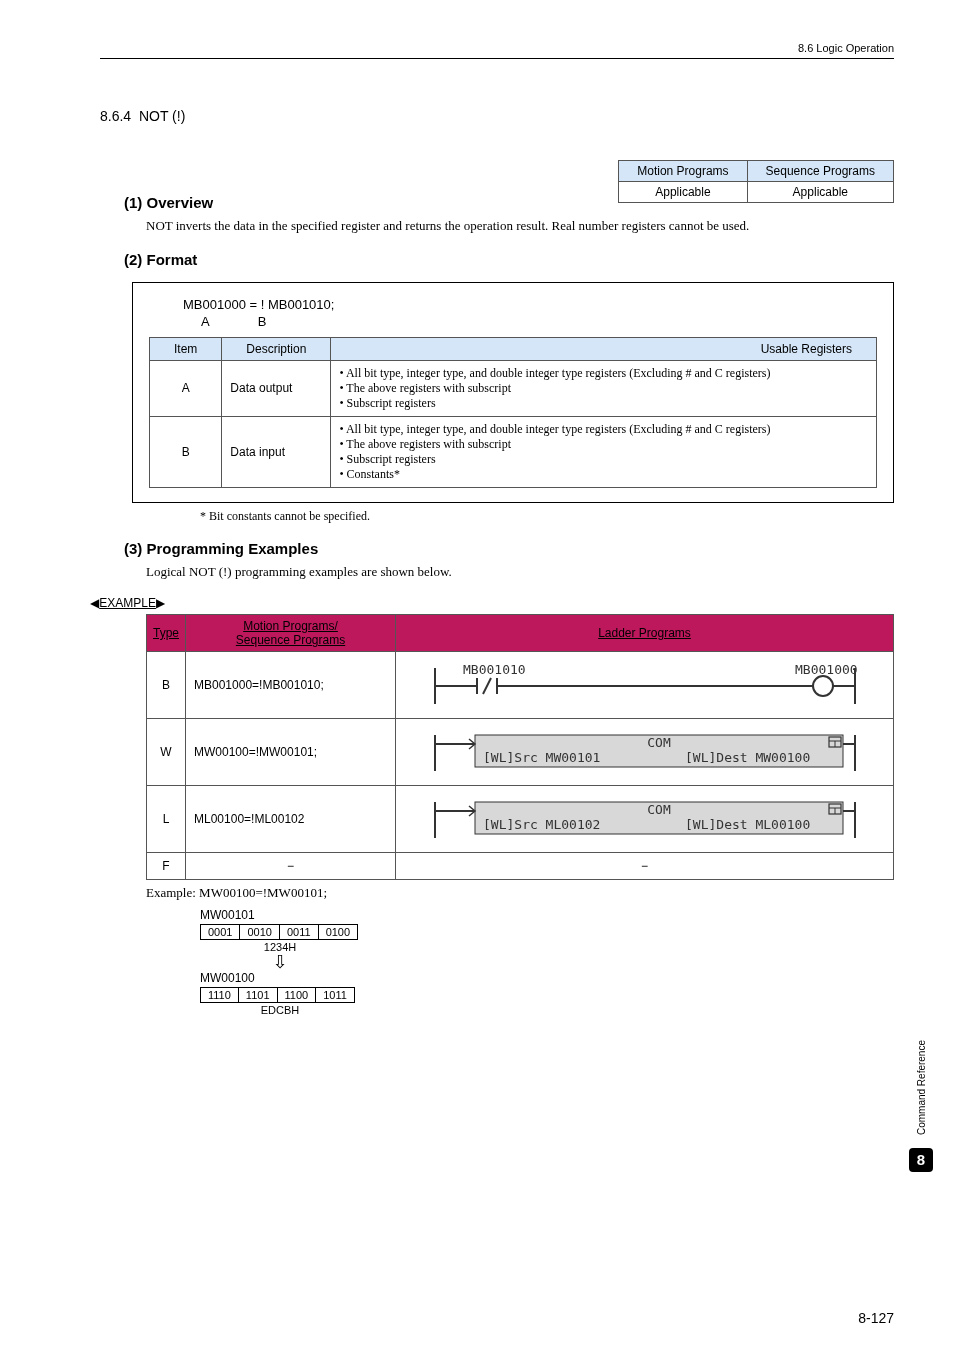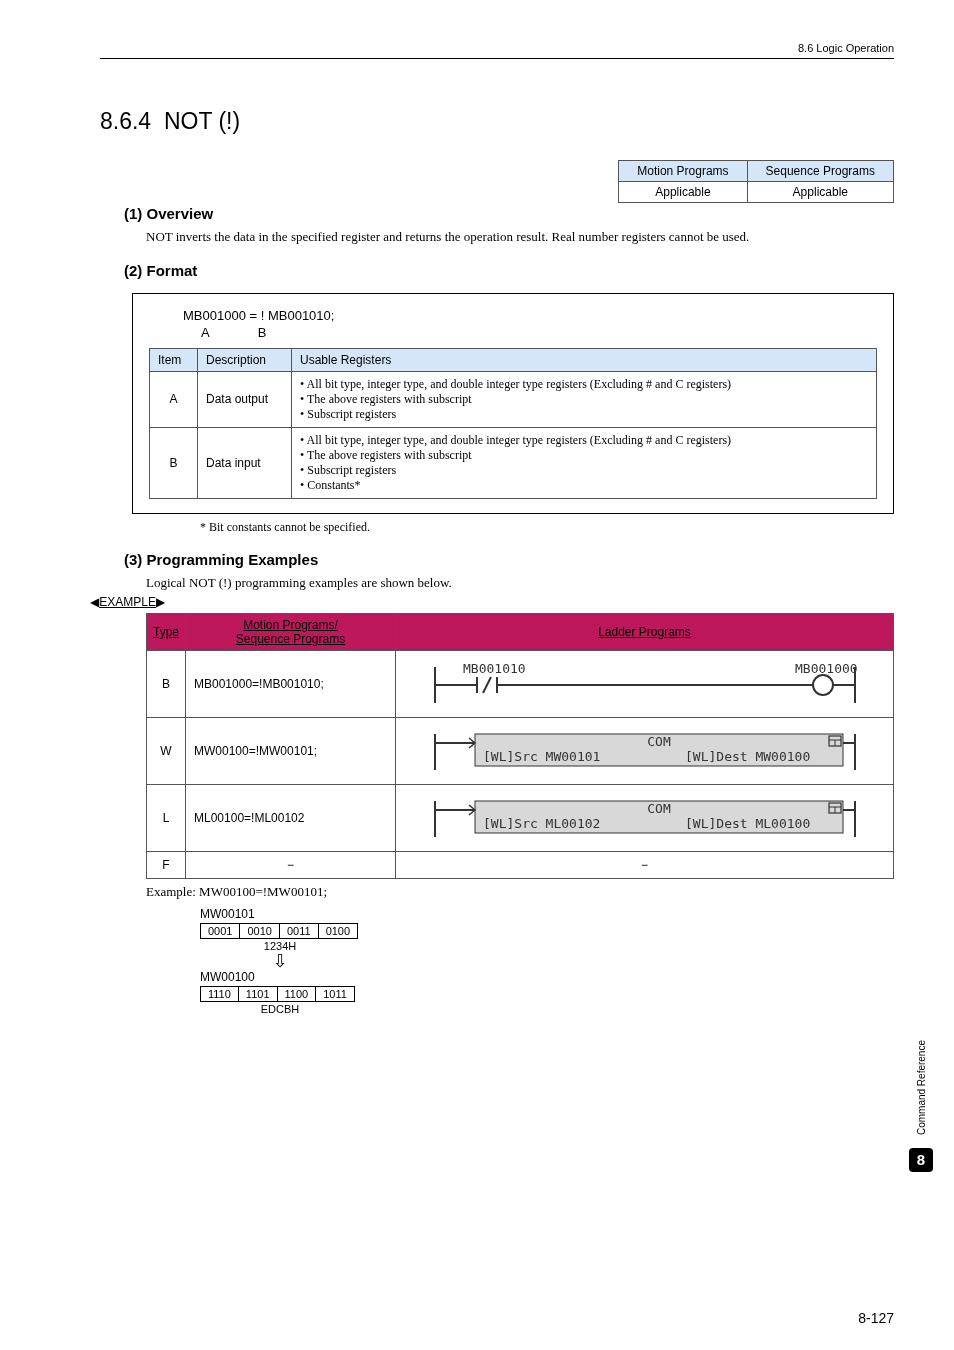--- a/index.html
+++ b/index.html
@@ -23,21 +23,21 @@
   .header-text {
     position: absolute;
     top: 42px;
     right: 60px;
     font-size: 11px;
   }
   .content {
     margin-top: 70px;
   }
   .section-title {
-    font-size: 23px;
+    font-size: 14px;
     font-weight: normal;
     margin-bottom: 8px;
   }
   .small-table {
     border-collapse: collapse;
     position: absolute;
     right: 60px;
     top: 160px;
   }
   .small-table td, .small-table th {
@@ -77,45 +77,45 @@
     letter-spacing: 48px;
   }
   .inner-table {
     border-collapse: collapse;
     width: 100%;
     margin-top: 6px;
   }
   .inner-table th {
     background: #d4e6f7;
     border: 1px solid #555;
-    padding: 4px 8px;
+    padding: 4px 24px;
     font-size: 12px;
     font-weight: normal;
-    text-align: left;
+    text-align: right;
   }
   .inner-table td {
     border: 1px solid #555;
     padding: 5px 8px;
     font-size: 12px;
     vertical-align: middle;
   }
   .inner-table td.center { text-align: center; }
   .inner-table ul { list-style: none; padding: 0; margin: 0; font-family: 'Times New Roman', serif; }
   .inner-table li::before { content: "• "; }
   .footnote {
     font-size: 12px;
     margin: 6px 0 0 100px;
     font-family: 'Times New Roman', serif;
   }
   .example-marker {
     position: relative;
     font-size: 12px;
     text-decoration: underline;
     margin-left: -10px;
-    margin-top: 4px;
+    margin-top: 16px;
     margin-bottom: 4px;
     display: inline-block;
   }
   .example-marker::before {
     content: "◀ ";
     text-decoration: none;
     display: inline-block;
   }
   .example-marker::after {
     content: " ▶";

